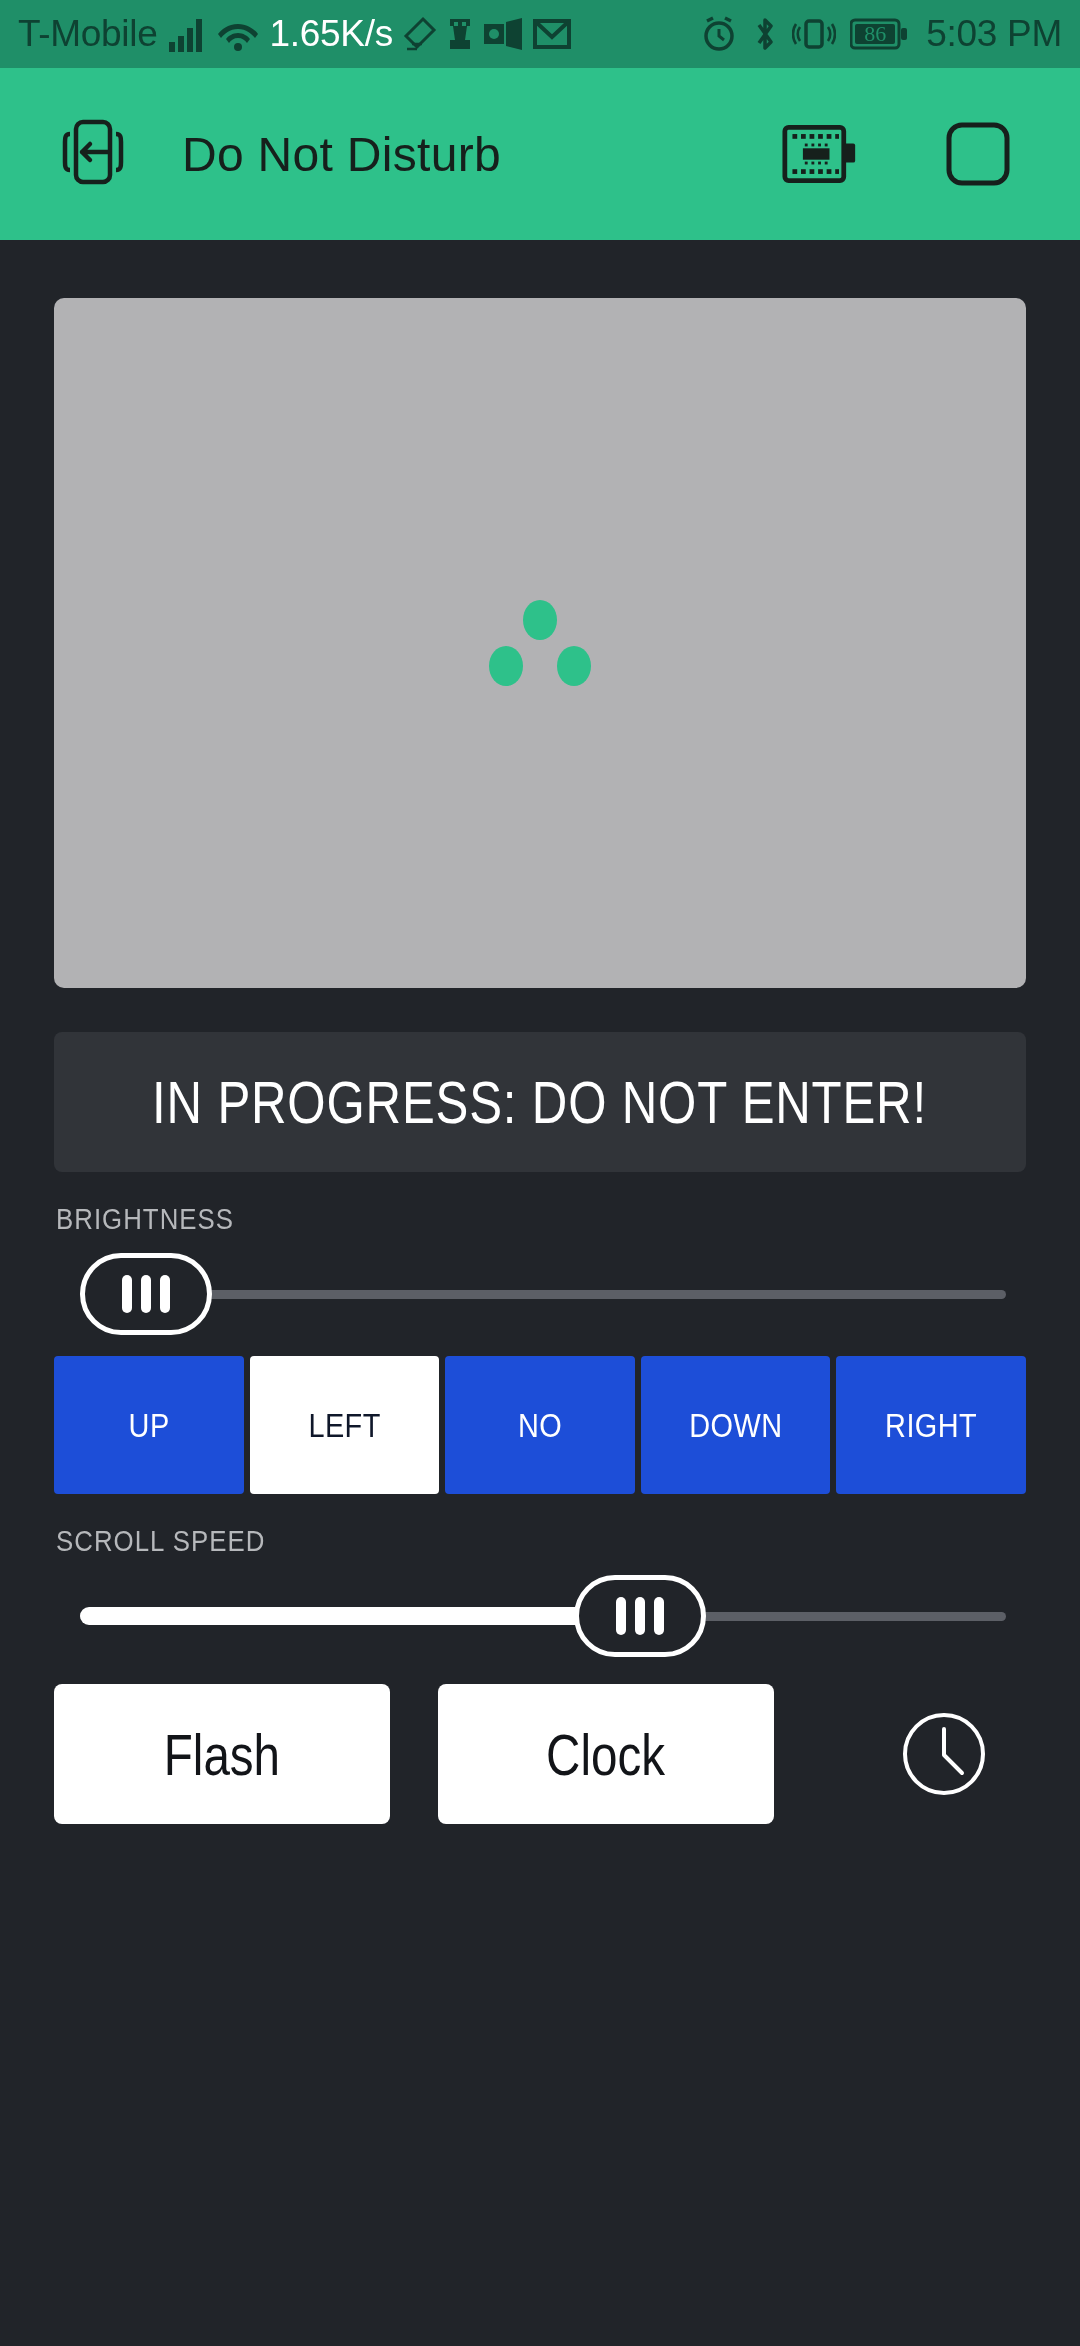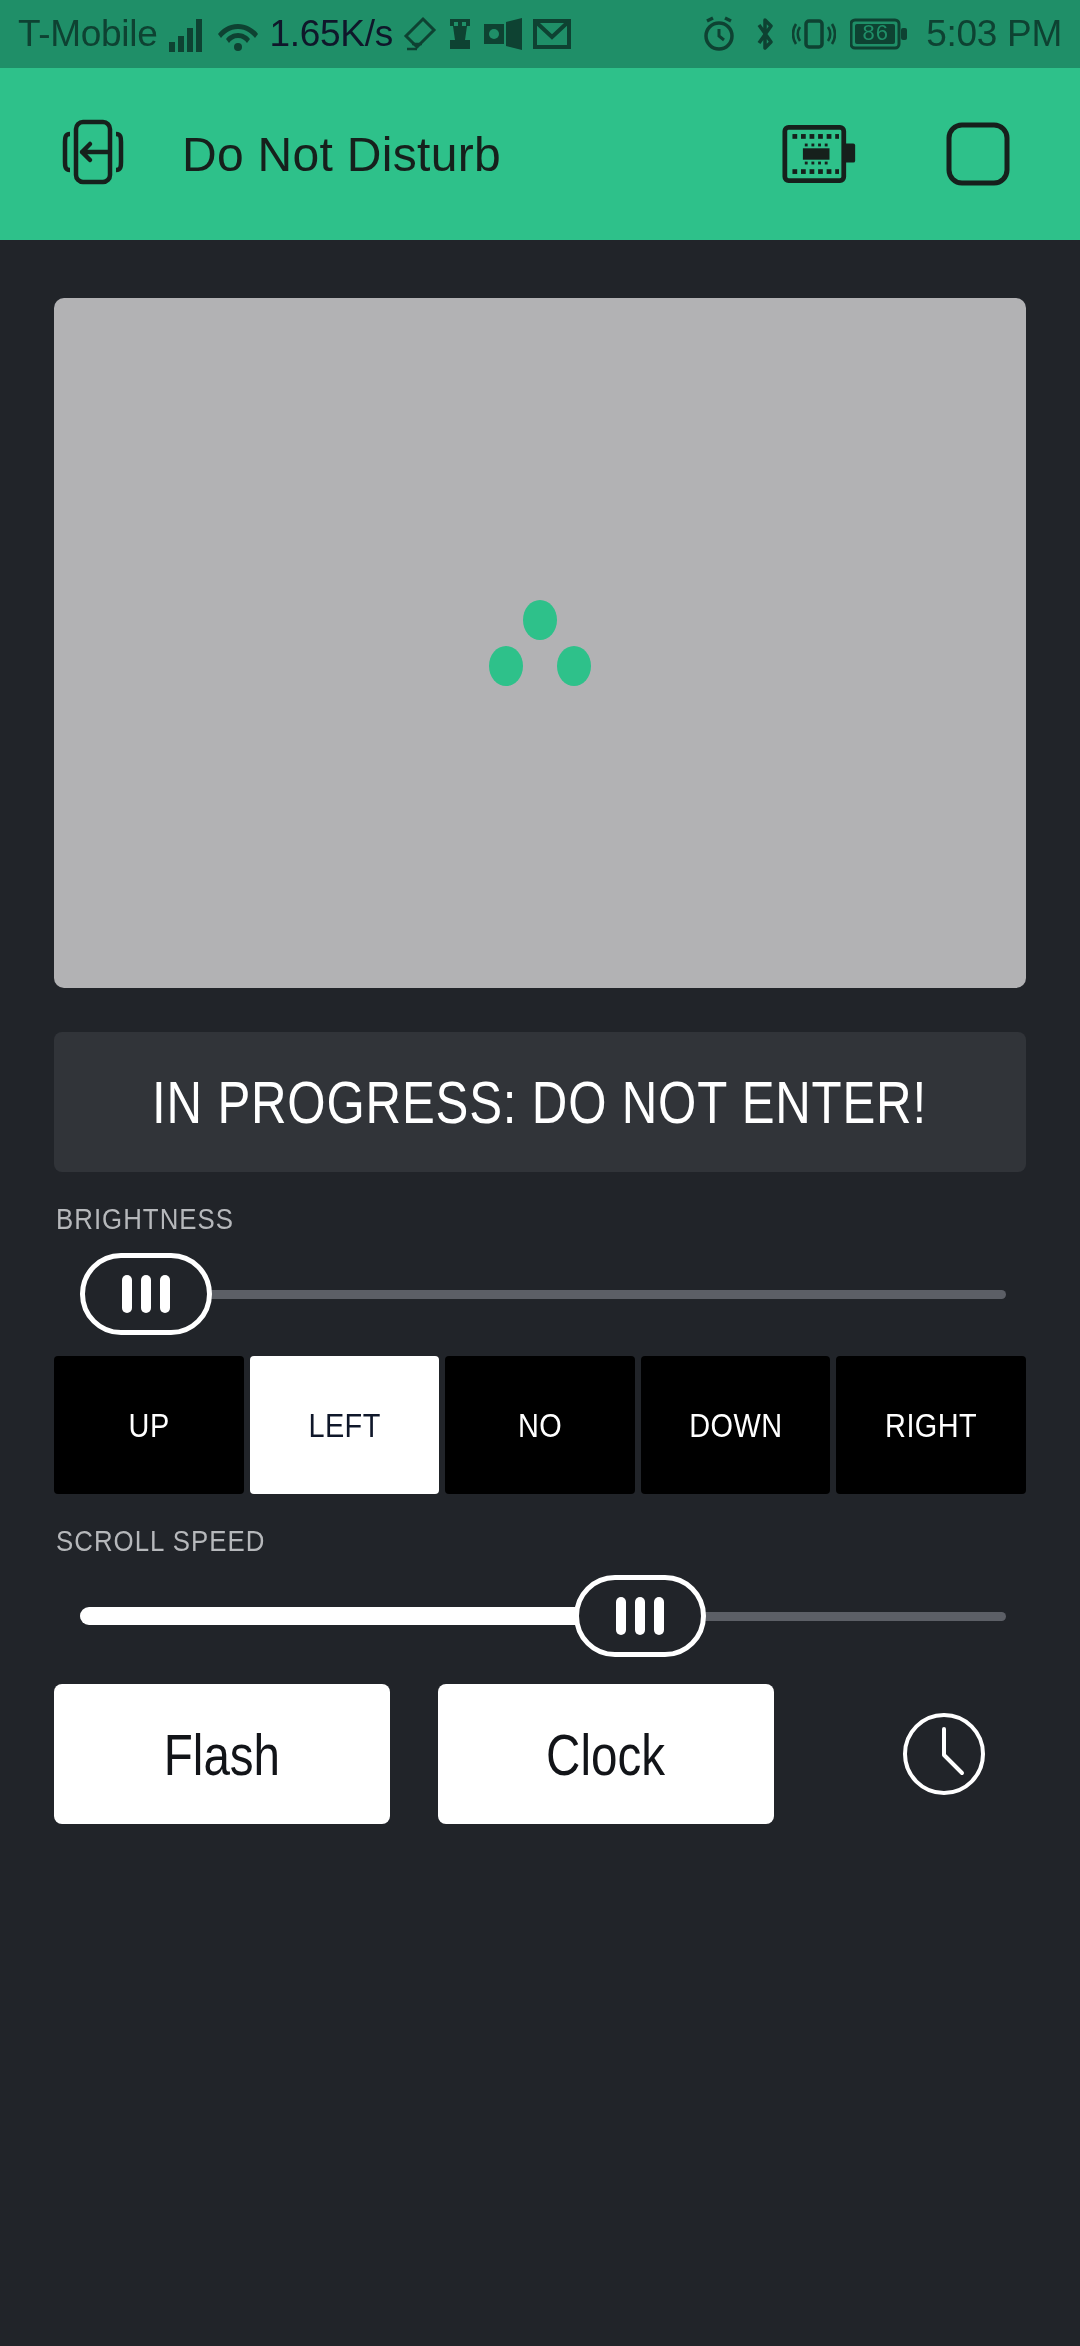--- a/index.html
+++ b/index.html
@@ -34,21 +34,21 @@
   .sb-left { display: flex; align-items: center; gap: 10px; }
   .sb-right { display: flex; align-items: center; gap: 14px; margin-left: auto; }
   .carrier {
     font-size: 37px;
     color: #0e4232;
     letter-spacing: -0.3px;
     font-family: "Liberation Sans", sans-serif;
   }
   .netspeed {
     font-size: 37px;
-    color: #0f172a;
+    color: #ffffff;
     letter-spacing: -0.3px;
   }
   .clock-text {
     font-size: 37px;
     color: #0e4232;
     letter-spacing: -0.3px;
     margin-left: 4px;
   }
   .sb-icon { display: flex; align-items: center; justify-content: center; }
 
@@ -211,21 +211,21 @@
   
   .seg-row {
     margin-top: 16px;
     display: flex;
     gap: 6px;
     width: 972px;
     height: 138px;
   }
   .seg {
     flex: 1 1 0;
-    background: #000000;
+    background: #1d4ed8;
     border-radius: 4px;
     display: flex;
     align-items: center;
     justify-content: center;
     color: #ffffff;
     font-size: 34px;
     font-family: "Liberation Sans Narrow", "Liberation Sans", sans-serif;
     letter-spacing: 0.5px;
   }
   .seg span { transform: scaleX(0.85); display:block; white-space:nowrap; }
@@ -355,21 +355,21 @@
           <path d="M8 12 C5 16 5 22 8 26 M4 9 C0 15 0 23 4 29" fill="none" stroke="#0e4232" stroke-width="2.6"></path>
           <path d="M36 12 C39 16 39 22 36 26 M40 9 C44 15 44 23 40 29" fill="none" stroke="#0e4232" stroke-width="2.6"></path>
         </svg>
       </div>
       <div class="sb-icon" style="position:relative;">
         <svg width="58" height="34" viewBox="0 0 58 34">
           <rect x="1" y="3" width="48" height="28" rx="4" fill="none" stroke="#0e4232" stroke-width="3"></rect>
           <rect x="5" y="7" width="40" height="20" rx="2" fill="#0e4232"></rect>
           <rect x="51" y="11" width="6" height="12" rx="2" fill="#0e4232"></rect>
         </svg>
-        <span style="position:absolute;left:0;top:0;width:50px;height:34px;display:flex;align-items:center;justify-content:center;font-size:22px;color:#1f8f68;font-family:Liberation Mono, monospace;">86</span>
+        <span style="position:absolute;left:0;top:0;width:50px;height:34px;display:flex;align-items:center;justify-content:center;font-size:22px;color:#1f8f68;font-family:Liberation Serif, serif;">86</span>
       </div>
       <div class="clock-text">5:03 PM</div>
     </div>
   </div>
 
   <div class="app-bar">
     <div class="bar-icon">
       <svg width="72" height="76" viewBox="0 0 72 76">
         <rect x="20" y="6" width="34" height="60" rx="7" fill="none" stroke="#16201c" stroke-width="4.5"></rect>
         <path d="M14 18 C9 18 9 22 9 26 L9 46 C9 50 9 54 14 54" fill="none" stroke="#16201c" stroke-width="4.5"></path>

